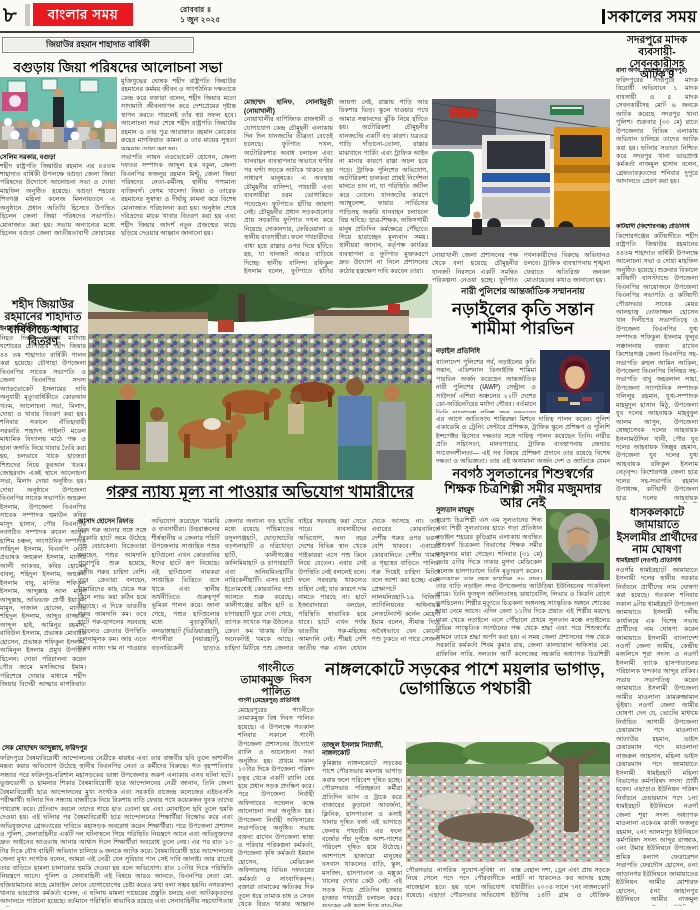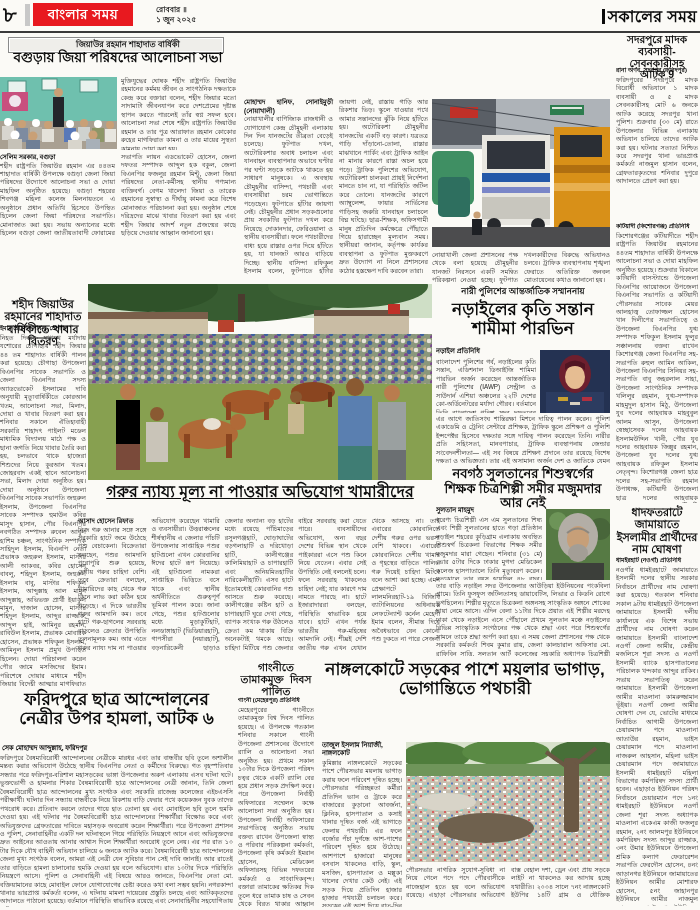--- a/index.html
+++ b/index.html
@@ -25,31 +25,31 @@
   #brand .bar{display:inline-block;width:3px;height:15px;background:#0a0a0a;margin-right:3px;vertical-align:-2px;}
 </style>
 </head>
 <body>
 
 <div id="page">
 
   <div class="abs" id="page-num" style="left:3px;top:2px;width:22px;height:27px;">৮</div>
   <div class="abs" style="left:25px;top:4px;width:5px;height:22px;background:#c8c8c8;"></div>
   <div class="abs" id="nameplate" style="left:33px;top:3px;width:100px;height:23px;">বাংলার সময়</div>
-  <div class="abs" id="date-box" style="left:156px;top:5px;width:80px;height:22px;">
+  <div class="abs" id="date-box" style="left:180px;top:5px;width:80px;height:22px;">
     <span style="display:block;">রোববার ॥</span>
     <span style="display:block;">১ জুন ২০২৫</span>
   </div>
   <div class="abs" id="brand" style="right:3px;top:4px;width:160px;height:22px;">
     <span class="bar"></span><span>সকালের সময়</span>
   </div>
   <div class="abs" id="hdr-rule" style="left:0;top:31px;width:700px;height:2px;"></div>
 
-  <div class="abs kicker" style="left:8px;top:37px;width:190px;height:14px;padding-left:24px;">জিয়াউর রহমান শাহাদাত বার্ষিকী</div>
-  <div class="abs hl" style="left:0;top:50px;width:236px;height:21px;font-size:13.5px;">বগুড়ায় জিয়া পরিষদের আলোচনা সভা</div>
+  <div class="abs kicker" style="left:2px;top:37px;width:190px;height:14px;">জিয়াউর রহমান শাহাদাত বার্ষিকী</div>
+  <div class="abs hl" style="left:0;top:60px;width:236px;height:21px;font-size:13.5px;">বগুড়ায় জিয়া পরিষদের আলোচনা সভা</div>
 
   <div class="abs photo" style="left:0;top:77px;width:117px;height:72px;">
     <svg viewBox="0 0 117 72" preserveAspectRatio="none">
       <rect width="117" height="48" fill="#6fc0ae"></rect>
       <rect y="44" width="117" height="28" fill="#a9a092"></rect>
       <rect x="8" y="4" width="18" height="13" fill="#e9f2ee" stroke="#4b8f80"></rect>
       <rect x="42" y="2" width="15" height="11" fill="#eef4f0" stroke="#4b8f80"></rect>
       <rect x="80" y="3" width="18" height="12" fill="#e9f2ee" stroke="#4b8f80"></rect>
       <rect x="2" y="15" width="26" height="19" fill="#c84f7e"></rect>
       <circle cx="15" cy="24" r="6" fill="#f0e6ee"></circle>
@@ -123,21 +123,21 @@
   </div>
   <div class="abs bt c2" style="left:432px;top:251px;width:178px;height:34px;">নোয়াখালী জেলা প্রশাসনের পক্ষ থেকে বলা হয়েছে চৌমুহনীর যানজট নিরসনে একটি সমন্বিত পরিকল্পনা নেওয়া হচ্ছে। ফুটপাত দখলকারীদের বিরুদ্ধে অভিযানও চলবে। ট্রাফিক ব্যবস্থাপনায় শৃঙ্খলা ফেরাতে অতিরিক্ত জনবল মোতায়েনের কথাও জানানো হয়।</div>
 
   <div class="abs hl" style="left:616px;top:34px;width:82px;height:30px;font-size:10.5px;">সদরপুরে মাদক ব্যবসায়ী-সেবনকারীসহ আটক 9</div>
   <div class="abs byl" style="left:616px;top:67px;width:82px;height:8px;font-size:6px;">রানা অর্ণব, সদরপুর (ফরিদপুর)</div>
   <div class="abs bt" style="left:616px;top:76px;width:82px;height:109px;">ফরিদপুরের সদরপুরে মাদক বিরোধী অভিযানে ১ মাদক ব্যবসায়ী ও ৫ মাদক সেবনকারীসহ মোট ৬ জনকে আটক করেছে সদরপুর থানা পুলিশ। শুক্রবার (৩০ মে) রাতে উপজেলার বিভিন্ন এলাকায় অভিযান চালিয়ে তাদের আটক করা হয়। ঘটনার সত্যতা নিশ্চিত করে সদরপুর থানা ভারপ্রাপ্ত কর্মকর্তা নাজমুল হাসান বলেন, গ্রেফতারকৃতদের শনিবার দুপুরে আদালতে প্রেরণ করা হয়।</div>
 
   <div class="abs byl" style="left:616px;top:223px;width:82px;height:8px;font-size:6px;">কটিয়াদী (কিশোরগঞ্জ) প্রতিনিধি</div>
   <div class="abs bt" style="left:616px;top:232px;width:82px;height:271px;">কিশোরগঞ্জের কটিয়াদীতে শহীদ রাষ্ট্রপতি জিয়াউর রহমানের ৪৪তম শাহাদাত বার্ষিকী উপলক্ষে আলোচনা সভা ও দোয়া মাহফিল অনুষ্ঠিত হয়েছে। শুক্রবার বিকালে কটিয়াদী বাসস্ট্যান্ডে উপজেলা বিএনপির আয়োজনে উপজেলা বিএনপির সভাপতি ও কটিয়াদী পৌরসভার সাবেক মেয়র আলহাজ্ব তোফাজ্জল হোসেন খান দিলীপের সভাপতিত্বে ও উপজেলা বিএনপির যুগ্ম সম্পাদক শফিকুল ইসলাম ফুলুর সঞ্চালনায় বক্তব্য রাখেন কিশোরগঞ্জ জেলা বিএনপির সহ-সভাপতি রুহুল আমিন আকিল, উপজেলা বিএনপির সিনিয়র সহ-সভাপতি বাবু জহরলাল সাহা, উপজেলা সাংগঠনিক সম্পাদক খলিলুর রহমান, যুগ্ম-সম্পাদক মাহমুদুল হাসান মিঠু, উপজেলা যুব দলের আহবায়ক মাহবুবুল আলম আসুন, উপজেলা স্বেচ্ছাসেবক দলের আহবায়ক ইসলামউদ্দিন খানী, পৌর যুব দলের আহবায়ক জিল্লুর রহমান, উপজেলা যুব দলের যুগ্ম আহবায়ক রফিকুল ইসলাম নেতৃবৃন্দ। কিশোরগঞ্জ জেলা ছাত্র দলের সহ-সভাপতি রহমান উপাধ্যক্ষ, কটিয়াদী উপজেলা ছাত্র দলের আহবায়ক কামরুজ্জামানসহ কটিয়াদী উপজেলা মহিলা দলের সহসভাপতি হেলেনা বেগম ও সকলের সম্পাদক তাজমহল, কটিয়াদী উপজেলা অঙ্গসংগঠনী দলের নেতা-কর্মীরা উপস্থিত ছিলেন। এসময় শহীদ রাষ্ট্রপতি জিয়াউর রহমানের আত্মার মাগফিরাত কামনায় ও বেগম খালেদা জিয়ার সুস্থতার জন্য বিশেষ মোনাজাত করা হয়।</div>
 
-  <div class="abs hl" style="left:616px;top:506px;width:82px;height:48px;font-size:11px;">ধাদফতরাটে জামায়াতে ইসলামীর প্রার্থীদের নাম ঘোষণা</div>
+  <div class="abs hl" style="left:616px;top:506px;width:82px;height:48px;font-size:11px;">ধাসকলকাটে জামায়াতে ইসলামীর প্রার্থীদের নাম ঘোষণা</div>
   <div class="abs byl" style="left:616px;top:557px;width:82px;height:8px;font-size:6px;">ধামইরহাট (নওগাঁ) প্রতিনিধি</div>
   <div class="abs bt" style="left:616px;top:566px;width:82px;height:340px;">নওগাঁর ধামইরহাটে জামায়াতে ইসলামী দলের স্থানীয় সরকার নির্বাচনে প্রার্থীদের নাম ঘোষণা করা হয়েছে। গতকাল শনিবার সকাল ৯টায় ধামইরহাট উপজেলা জামায়াতে ইসলামী দলীয় কার্যালয়ে এক বিশেষ সভায় প্রার্থীদের নাম ঘোষণা করেন জামায়াতে ইসলামী বাংলাদেশ নওগাঁ জেলা আমীর, কেন্দ্রীয় মজলিসে শূরা সদস্য ও নওগাঁ ইসলামী ব্যাংক হাসপাতালের পরিচালক খন্দকার আব্দুর রাকিব। সভায় সভাপতিত্ব করেন জামায়াতে ইসলামী উপজেলা আমীর মাওলানা কামরুজ্জামান ভূঁইয়া। নওগাঁ জেলা আমীর ঘোষণা দেন যে, ভোটের মাধ্যমে নির্বাচিত আগামী উপজেলা চেয়ারম্যান পদে মাওলানা আতাউর রহমান, ভাইস চেয়ারম্যান পদে মাওলানা নাজরুল আহসান, মহিলা ভাইস চেয়ারম্যান পদে জামায়াতে ইসলামী ধামইরহাট মহিলা বিভাগের কর্মপরিষদ সদস্য প্রার্থী হবেন। এছাড়াও ইউনিয়ন পরিষদ নির্বাচনে চেয়ারম্যান পদে ১নং ধামইরহাট ইউনিয়নে নওগাঁ জেলা শূরা সদস্য অধ্যাপক মাওলানা একেএম কাজী ফজলুর রহমান, ২নং আলমপুর ইউনিয়নে কর্মপরিষদ সদস্য আব্দুর রাজ্জাক, ৩নং উমার ইউনিয়নে উপজেলা শ্রমিক কল্যাণ ফেডারেশন সভাপতি ফেরদৌস হোসেন, ৪নং আড়ানগর ইউনিয়নে জামায়াতের ইউনিয়ন আমীর মোশারফ হোসেন, ৫নং জাহানপুর ইউনিয়নে আমীর নাজমুল হোসেন, ৬নং ইসবপুর ইউনিয়নে আমীর মাওলানা আব্দুল আজিজ, ৭নং খেলনা ইউনিয়নে আমীর মাওলানা মুজাহিদুল ইসলাম এবং ধামইরহাট পৌর জামায়াতের কর্মপরিষদ সদস্য আবু সাঈদ সিদ্দিক প্রার্থী হবেন। বিশেষ অতিথি নওগাঁ জেলা নায়েবে আমীর ইদ্রিস বলেন, তৃণমূল সদস্যদের মতামতের ভিত্তিতে যাচাই-বাছাই করে যোগ্য, সৎ ও দক্ষ ব্যক্তিদের প্রার্থী ঘোষণা করা হয়েছে। প্রার্থীরা যেন মানুষের সঙ্গে সু-সম্পর্ক বজায় রেখে মানুষের কল্যাণে কাজ করেন সে আহ্বান জানান। প্রার্থী ঘোষণার বিশেষ সভায় প্রার্থীগণ স্থানীয় জামায়াতে ইসলামী দলের বিভিন্ন পর্যায়ের নেতাকর্মীরা উপস্থিত ছিলেন।</div>
 
   <div class="abs hl" style="left:436px;top:287px;width:174px;height:12px;font-size:8.6px;">নারী পুলিশের আন্তর্জাতিক সম্মাননায়</div>
   <div class="abs hl" style="left:436px;top:300px;width:174px;height:44px;font-size:17px;">নড়াইলের কৃতি সন্তান শামীমা পারভিন</div>
   <div class="abs byl" style="left:436px;top:347px;width:90px;height:9px;">নড়াইল প্রতিনিধি</div>
   <div class="abs photo" style="left:540px;top:350px;width:70px;height:63px;">
     <svg viewBox="0 0 70 63" preserveAspectRatio="none">
       <rect width="70" height="63" fill="#243252"></rect>
       <rect x="6" y="42" width="58" height="21" fill="#2c3c60"></rect>
@@ -227,21 +227,20 @@
   <div class="abs hl" style="left:80px;top:483px;width:360px;height:29px;font-size:16px;text-decoration:underline;">গরুর ন্যায্য মূল্য না পাওয়ার অভিযোগ খামারীদের</div>
   <div class="abs bt c5" style="left:78px;top:517px;width:362px;height:143px;">
     <span class="by">আসাদ হোসেন রিফাত</span>
     <span>নিজ গরু আনার সঙ্গে সঙ্গে সরকারি হাটে জমে উঠেছে পশু বেচাকেনা। বিক্রেতারা বলছেন, পশুর আমদানি পুরোপুরি শুরু হয়েছে, দেশীয় গরুর চাহিদা বেশি। তবে ক্রেতারা বলছেন, খামারিদের কাছ থেকে গরু কিনে লাভ করা কঠিন হয়ে পড়েছে। এ দিকে ভারতীয় গরুর আমদানি কম। তবে হাটে গরু-ছাগলের সরবরাহ বাড়লেও ক্রেতার উপস্থিতি তুলনামূলক কম। আর এতে গরুর ন্যায্য দাম না পাওয়ার অভিযোগ করেছেন খামারি ও ব্যবসায়ীরা। উত্তরাঞ্চলের শীর্ষস্থানীয় এ জেলার পাঁচটি উপজেলার সাপ্তাহিক পশুর হাটগুলো এখন কোরবানির ঈদের হাটে রূপ নিয়েছে। এই হাটগুলো নামকরা সাপ্তাহিক ভিত্তিতে বসে থাকে এবং স্থানীয় অর্থনীতিতে গুরুত্বপূর্ণ ভূমিকা পালন করে। জানা গেছে, পশুর হাটগুলোর মধ্যে মুড়াকুটিহাট, নলডাঙ্গাহাট (ভিডিয়ারহাট), গাপসীরা (নয়ারহাট), বড়নারিকেলী ছাড়াও জেলার অন্যান্য বড় হাটের মধ্যে রয়েছে পাঁচিমাড়ের রসুলগঞ্জহাট, ঘোড়াঘাটের বড়গলাহাটি ও দরিখোড়া হাটি, কালীগঞ্জের কালিমিয়াহাট ও চাপারহাটি এবং অনিয়মিতহাটির নারিকেলীহাটি। এসব হাটে ইতোমধ্যেই কোরবানির পশু আসতে শুরু করেছে। কালীগঞ্জের কষ্টিন হাট ও চাপারহাটি ঘুরে দেখা গেছে, ব্যাপক সংখ্যক গরু উঠলেও ক্রেতা কম থাকায় বিক্রি অনেকটাই থমকে আছে। চাহিদা মিটিয়ে পশু জেলার বাইরে সরবরাহ করা যেতে পারে। ব্যবসায়ীদের অভিযোগ, অন্য বছর দেশের বিভিন্ন স্থান থেকে পাইকাররা এসে পশু কিনে নিয়ে যেতেন। এবার সেই উপস্থিতি নেই বললেই চলে। ফলে সরবরাহ থাকলেও চাহিদা নেই; যার কারণে দাম নামতে পারছে না। হাটে ইজারাদাররা বলছেন, পরিস্থিতি স্বাভাবিক হয়ে যাবে। হাটে এখন পর্যন্ত ভারতীয় গরু-মহিষের আমদানি নেই। শীঘ্রই দেশি জাতীয় গরু এখন যেখান থেকে আসছে না। তাই এবারের কোরবানিতে দেশীয় গরুর ওপর ভরসা বেশি থাকবে। এবারের কোরবানিতে দেশীয় খামার ও গৃহস্থের বাড়িতে পালিত গরু দিয়েই চাহিদা মিটবে বলে আশা করা হচ্ছে। এমন প্রেক্ষাপটে লালমনিরহাট-১৯ বিজিবি ব্যাটালিয়নের অধিনায়ক লেফটেন্যান্ট কর্নেল মেহেদী ইমাম বলেন, সীমান্ত দিয়ে অবৈধভাবে যেন কোনো পশু ঢুকতে না পারে সেজন্য বিজিবি কঠোর অবস্থানে রয়েছে।</span>
   </div>
 
   <div class="abs hl" style="left:0;top:298px;width:86px;height:40px;font-size:11px;">শহীদ জিয়াউর রহমানের শাহাদাত বার্ষিকীতে খাবার বিতরণ</div>
   <div class="abs byl" style="left:0;top:325px;width:86px;height:8px;font-size:6px;">ইমাম হোসেন লাবলু, চৌগাছা (যশোর)</div>
   <div class="abs bt" style="left:0;top:334px;width:86px;height:352px;">নিহত দিবসে যথাযথ মর্যাদায় যশোরের চৌগাছায় শহীদ জিয়ার ৪৪ তম শাহাদাত বার্ষিকী পালন করা হয়েছে। চৌগাছা উপজেলা বিএনপির সাবেক সভাপতি ও জেলা বিএনপির সদস্য অ্যাডভোকেট ইসলামের দাবি অনুযায়ী মৃত্যুবার্ষিকীতে কোরআন খতম, আলোচনা সভা, মিলাদ, দোয়া ও খাবার বিতরণ করা হয়। শনিবার সকালে ঐতিহ্যবাহী সরকারি শাহাদৎ পাইলট মডেল মাধ্যমিক বিদ্যালয় মাঠে পক্ষ ও ছানা জগতি নিয়ে খাবার তৈরি করা হয়, চলভাবে থাকে হাজেরা শিশুদের নিয়ে কুরআন খতম। জোহরবাদ একই স্থানে আলোচনা সভা, মিলাদ দোয়া অনুষ্ঠিত হয়। দোয়া অনুষ্ঠানে উপজেলা বিএনপির সাবেক সভাপতি জহুরুল ইসলাম, উপজেলা বিএনপির সাবেক সম্পাদক হুমাউন কবির মাসুদ হাসান, পৌর বিএনপির নবগঠিত সম্পাদক রুবেল আবুল হাশিম চঞ্চল, সাংগঠনিক সম্পাদক সাহিদুল ইসলাম, বিএনপি নেতা প্রভাষক জহুরুল ইসলাম, মাস্টার আলী আকবর, কবির হোসেন বাবলু, শহিদুল ইসলাম, জহুরুল ইসলাম বাবু, মাস্টার শফিকুল ইসলাম, আব্দুল্লাহ আল মামুন আব্দুল্লাহ, অভিভক্ত প্রার্থী ইয়াকুল মামুন, দাজাল হোসেন, মাস্টার শহিদুল ইসলাম, আব্দুর রাজ্জাক, আব্দুল হাই, আমিনুর রহমান, রাবিউল ইসলাম, প্রভাষক মোবারক হোসেন, প্রভাষক শফিকুল ইসলাম, আমিনুল ইসলাম প্রমুখ উপস্থিত ছিলেন। দোয়া পরিচালনা করেন পৌর জামে মসজিদের ইমাম। পরিশেষে দোয়ার মাধ্যমে শহীদ জিয়ার বিদেহী আত্মার মাগফিরাত কামনা করা হয় এবং সবার মাঝে খাবার বিতরণ করা হয়। বক্তারা বলেন শহীদ জিয়ার আদর্শ বুকে ধারণ করে দেশ গঠনে সকলকে এগিয়ে আসতে হবে বলে জানা গেছে।</div>
 
-  <div class="abs hl" style="left:0;top:690px;width:233px;height:50px;font-size:17px;">ফরিদপুরে ছাত্র আন্দোলনের নেত্রীর উপর হামলা, আটক ৬</div>
   <div class="abs byl" style="left:2px;top:744px;width:230px;height:9px;">সেক মোহাম্মদ আব্দুল্লাহ, ফরিদপুর</div>
   <div class="abs bt" style="left:0;top:754px;width:233px;height:153px;">ফরিদপুরে বৈষম্যবিরোধী আন্দোলনের নেত্রীকে মারধর এবং তার বান্ধবীর ছবি তুলে অশালীন মন্তব্য করার অভিযোগ উঠেছে স্থানীয় বিএনপির নেতা ও কর্মীদের বিরুদ্ধে। গত বৃহস্পতিবার সন্ধ্যার পরে ফরিদপুর-বরিশাল মহাসড়কের ভাঙ্গা উপজেলার অরুণ এলাকায় এসব ঘটনা ঘটে। ভুক্তভোগী ও হামলার শিকার বৈষম্যবিরোধী ছাত্র আন্দোলনের নেত্রী জানান, তিনি জেলা বৈষম্যবিরোধী ছাত্র আন্দোলনের মুখ্য সংগঠক এবং সরকারি রাজেন্দ্র কলেজের এইচএসসি পরীক্ষার্থী। ঘটনার দিন সন্ধ্যায় বান্ধবীকে নিয়ে রিকশায় বাড়ি ফেরার পথে কয়েকজন যুবক তাদের পথরোধ করে। প্রতিবাদ করলে তাদের গায়ে হাত তোলা হয় এবং মোবাইলে ছবি তুলে হুমকি দেওয়া হয়। এই ঘটনার পর বৈষম্যবিরোধী ছাত্র আন্দোলনের শিক্ষার্থীরা বিক্ষোভ করে এবং অভিযুক্তদের গ্রেফতারের দাবিতে মহাসড়ক অবরোধ করেন শিক্ষার্থীরা। পরে উপজেলা প্রশাসন ও পুলিশ, সেনাবাহিনীর একটি দল ঘটনাস্থলে গিয়ে পরিস্থিতি নিয়ন্ত্রণে আনে এবং অভিযুক্তদের দ্রুত আইনের আওতায় আনার আশ্বাস দিলে শিক্ষার্থীরা অবরোধ তুলে নেয়। এর পর রাত ১০ টার দিকে যৌথ বাহিনী অভিযান চালিয়ে ৬ জনকে আটক করে। বৈষম্যবিরোধী ছাত্র আন্দোলনের জেলা মুখ্য সংগঠক বলেন, আমরা এই নেত্রী যেন সুবিচার পান সেই দাবি জানাই। আর রাতেই তার বাড়িতে হামলা চালানোর হুমকি দেওয়া হয় বলে অভিযোগ। রাত ১০টার দিকে পরিস্থিতি নিয়ন্ত্রণে আসে। পুলিশ ও সেনাবাহিনী এই বিষয়ে আরও জানতে, বিএনপির নেতা মো. বক্তিয়ামানের কাছে মোবাইল ফোনে যোগাযোগের চেষ্টা করেও কথা বলা সম্ভব হয়নি। নগরকান্দা থানার ভারপ্রাপ্ত কর্মকর্তা বলেন, এ ঘটনায় মামলা দায়েরের প্রস্তুতি চলছে এবং আটককৃতদের আদালতে পাঠানো হয়েছে। বর্তমানে পরিস্থিতি স্বাভাবিক রয়েছে এবং সেনাবাহিনীর সহযোগিতায় অভিযান চলছে।</div>
 
   <div class="abs hl" style="left:238px;top:663px;width:76px;height:32px;font-size:10.5px;font-family:Liberation Mono, monospace;">গাংনীতে তামাকমুক্ত দিবস পালিত</div>
   <div class="abs byl" style="left:238px;top:697px;width:76px;height:8px;font-size:5.8px;">গাংনী (মেহেরপুর) প্রতিনিধি</div>
   <div class="abs bt" style="left:238px;top:706px;width:76px;height:201px;">মেহেরপুরের গাংনীতে তামাকমুক্ত বিশ্ব দিবস পালিত হয়েছে। এ উপলক্ষে গতকাল শনিবার সকালে গাংনী উপজেলা প্রশাসনের উদ্যোগে র‍্যালি ও আলোচনা সভা অনুষ্ঠিত হয়। প্রথমে সকাল ১০টার দিকে উপজেলা পরিষদ চত্বর থেকে একটি র‍্যালি বের হয়ে প্রধান সড়ক প্রদক্ষিণ করে। পরে উপজেলা নির্বাহী অফিসারের সম্মেলন কক্ষে আলোচনা সভা অনুষ্ঠিত হয়। উপজেলা নির্বাহী অফিসারের সভাপতিত্বে অনুষ্ঠিত সভায় বক্তব্য রাখেন উপজেলা স্বাস্থ্য ও পরিবার পরিকল্পনা কর্মকর্তা, উপজেলা কৃষি কর্মকর্তা ইমরান হোসেন, মেডিকেল অফিসারসহ বিভিন্ন দফতরের কর্মকর্তা ও সাংবাদিকবৃন্দ। বক্তারা তামাকের ক্ষতিকর দিক তুলে ধরে তামাক চাষ ও সেবন থেকে বিরত থাকার আহ্বান জানান। অনুষ্ঠানে অন্যান্যদের মধ্যে সিনিয়র সাংবাদিক আমিরুল ইসলাম অল্ডাম, সাহাজুল সাজু, তোফাজ্জল হোসেন ও এ সিদ্দিকী শাহিন প্রমুখ উপস্থিত ছিলেন।</div>
 
   <div class="abs hl" style="left:318px;top:660px;width:294px;height:76px;font-size:17px;">নাঙ্গলকোটে সড়কের পাশে ময়লার ভাগাড়, ভোগান্তিতে পথচারী</div>
   <div class="abs byl" style="left:322px;top:741px;width:80px;height:16px;">তাজুল ইসলাম নিয়াজী, নাঙ্গলকোট</div>
   <div class="abs bt" style="left:322px;top:759px;width:80px;height:148px;">কুমিল্লার নাঙ্গলকোটে সড়কের পাশে পৌরসভার ময়লায় ভাগাড় করায় ফলে পরিবেশ দূষিত হচ্ছে। পৌরসভার পরিচ্ছন্নতা কর্মীরা প্রতিদিন ভ্যান ও ট্রাকে করে বাজারের কুড়ানো আবর্জনা, ক্লিনিক, হাসপাতাল ও কসাই খানার দূষিত বর্জ্য এই ভাগাড়ে ফেলায় পথচারী। এর ফলে বর্জ্যের পঁচা দুর্গন্ধে আশ-পাশের পরিবেশ দূষিত হয়ে উঠেছে। আশপাশে হাজারো মানুষের বসবাস থাকলেও বাড়ি, স্কুল, মসজিদ, হাসপাতাল ও মল্লুকা খালের দেখার কেউ নেই। এই সড়ক দিয়ে প্রতিদিন হাজার হাজার পথযাত্রী চলাচল করে। সড়কের এই অংশ দিয়ে রাত-দিন ২৪ ঘণ্টা শতশত মালবাহী ট্রাকসহ অসংখ্য ছোট ছোট যানবাহন চলাচল করে। এছাড়া স্কুল-কলেজ গামী শিক্ষার্থীরা নাকে চেপে চলাচল করতে বাধ্য হচ্ছেন।</div>

